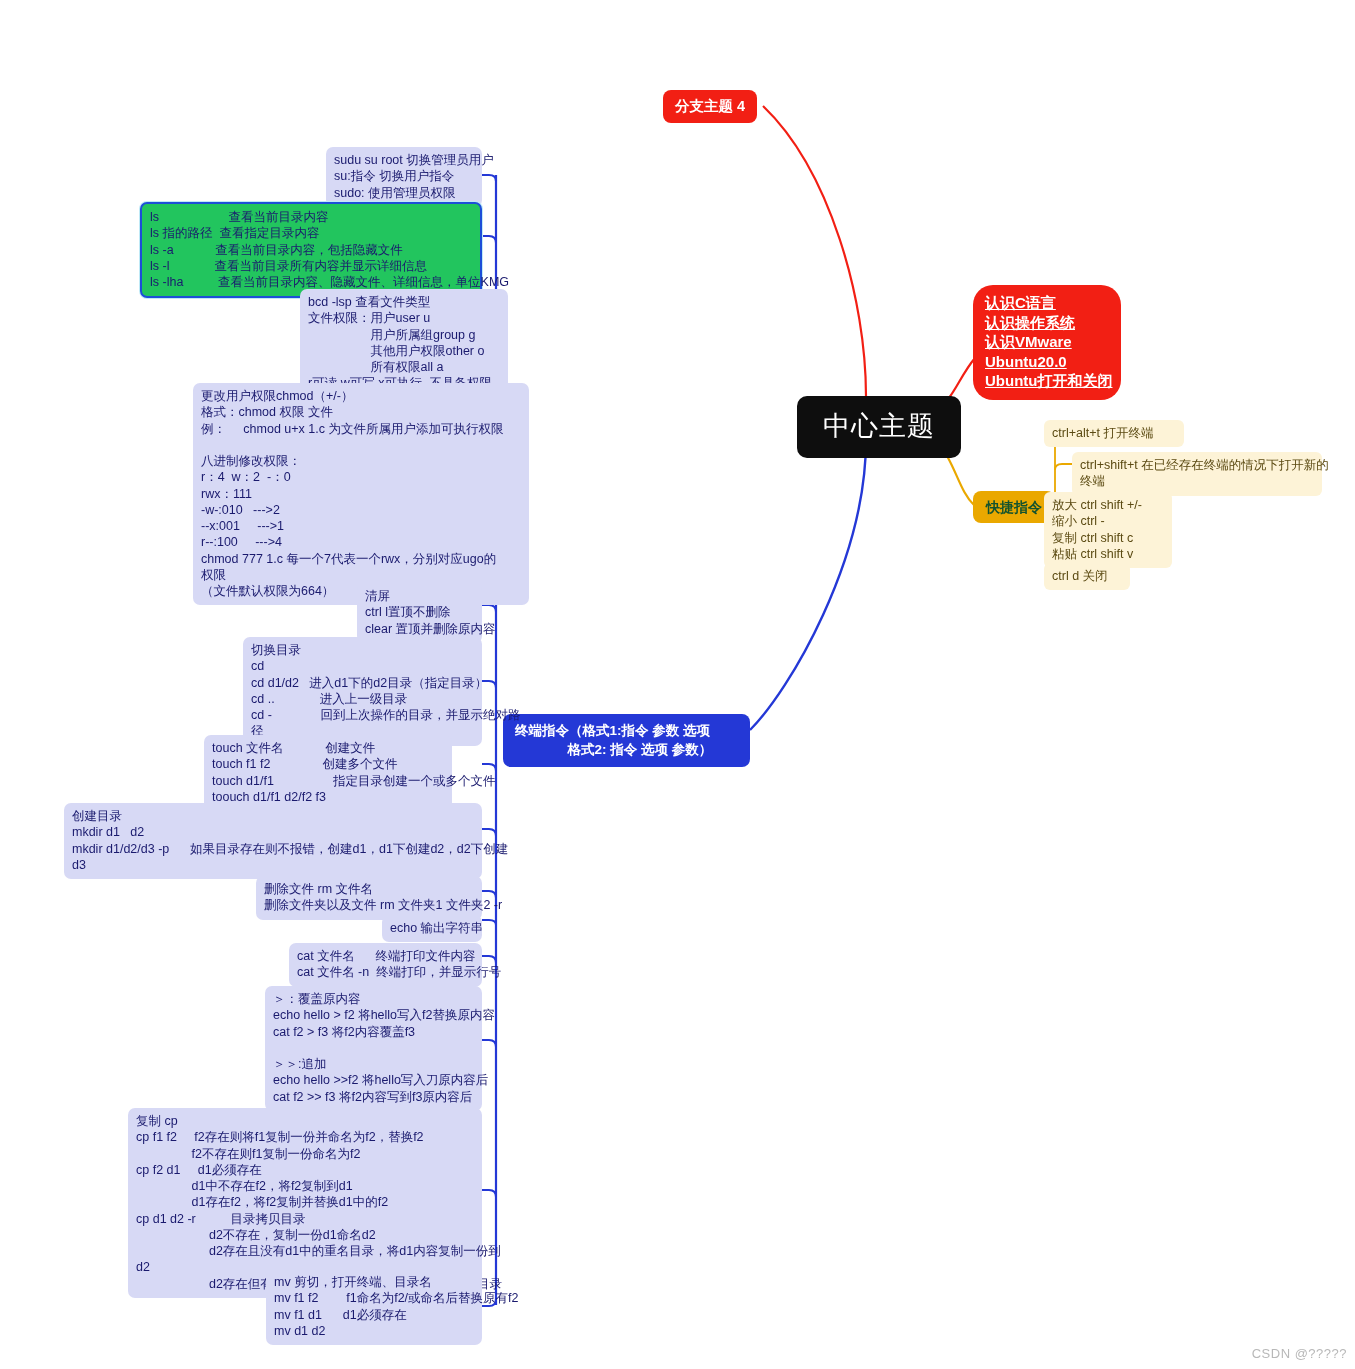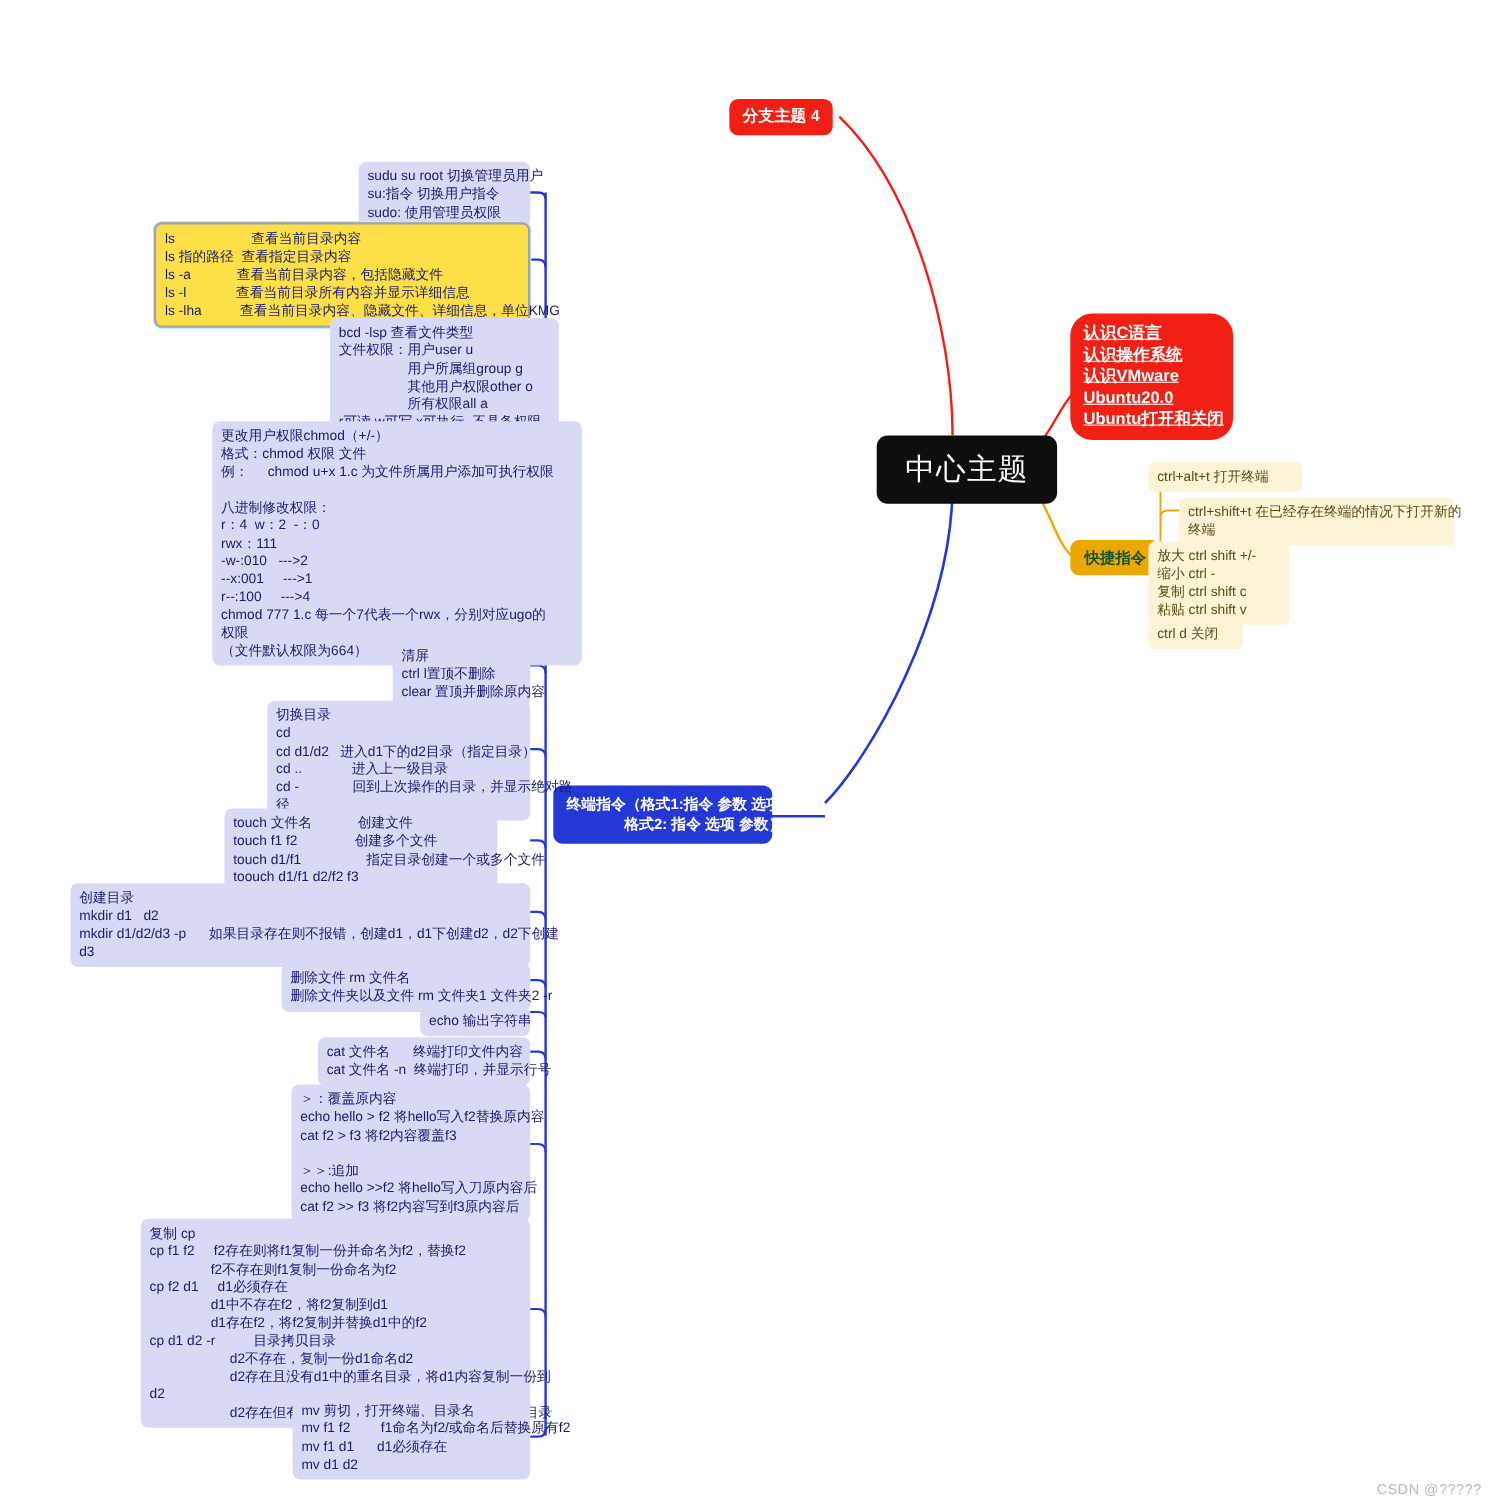--- a/index.html
+++ b/index.html
@@ -27,22 +27,22 @@
   }
   
   .leaf{
     background:#d7d9f5;
     color:#1a1a6e;
     font-size:12.5px;
     padding:5px 8px 6px 8px;
     border-radius:7px;
   }
   .leaf.sel{
-    background:#fde047;
-    border:2px solid #a3a3a3;
+    background:#22c55e;
+    border:2px solid #1d4ed8;
     box-shadow:0 0 0 1px #bfeaf7;
   }
   
   .leaf-y{
     background:#fdf3d7;
     color:#5b4a12;
     font-size:12.5px;
     padding:5px 8px 6px 8px;
     border-radius:6px;
   }
@@ -161,21 +161,21 @@
 
   <div class="node leaf-y" style="left:1044px;top:420px;width:140px;">ctrl+alt+t 打开终端</div>
   <div class="node leaf-y" style="left:1072px;top:452px;width:250px;">ctrl+shift+t 在已经存在终端的情况下打开新的
 终端</div>
   <div class="node leaf-y" style="left:1044px;top:492px;width:128px;">放大 ctrl shift +/-
 缩小 ctrl -
 复制 ctrl shift c
 粘贴 ctrl shift v</div>
   <div class="node leaf-y" style="left:1044px;top:563px;width:86px;">ctrl d 关闭</div>
 
-  <div class="trunk blue-node" style="left:503px;top:714px;width:199px;">终端指令（格式1:指令 参数 选项
+  <div class="trunk blue-node" style="left:503px;top:714px;width:247px;">终端指令（格式1:指令 参数 选项
               格式2: 指令 选项 参数）</div>
 
   <div class="node leaf" style="left:326px;top:147px;width:156px;">sudu su root 切换管理员用户
 su:指令 切换用户指令
 sudo: 使用管理员权限</div>
 
   <div class="node leaf sel" style="left:140px;top:202px;width:342px;">ls                    查看当前目录内容
 ls 指的路径  查看指定目录内容
 ls -a            查看当前目录内容，包括隐藏文件
 ls -l             查看当前目录所有内容并显示详细信息

